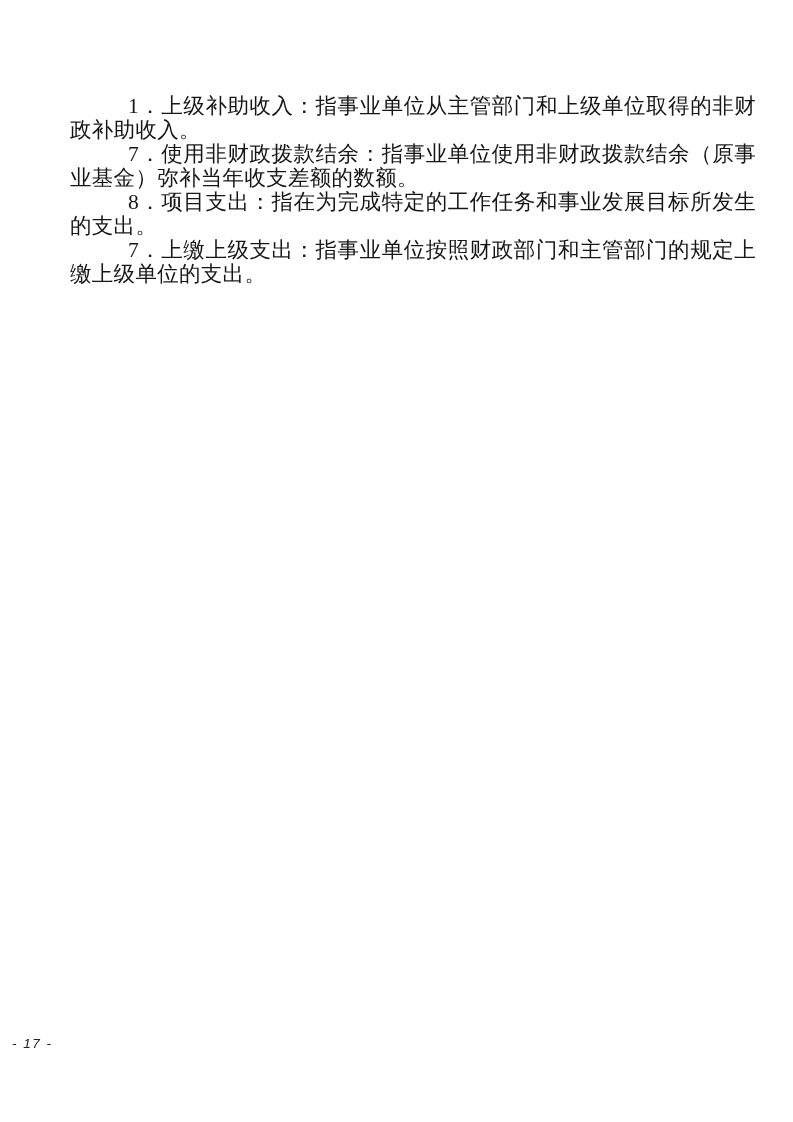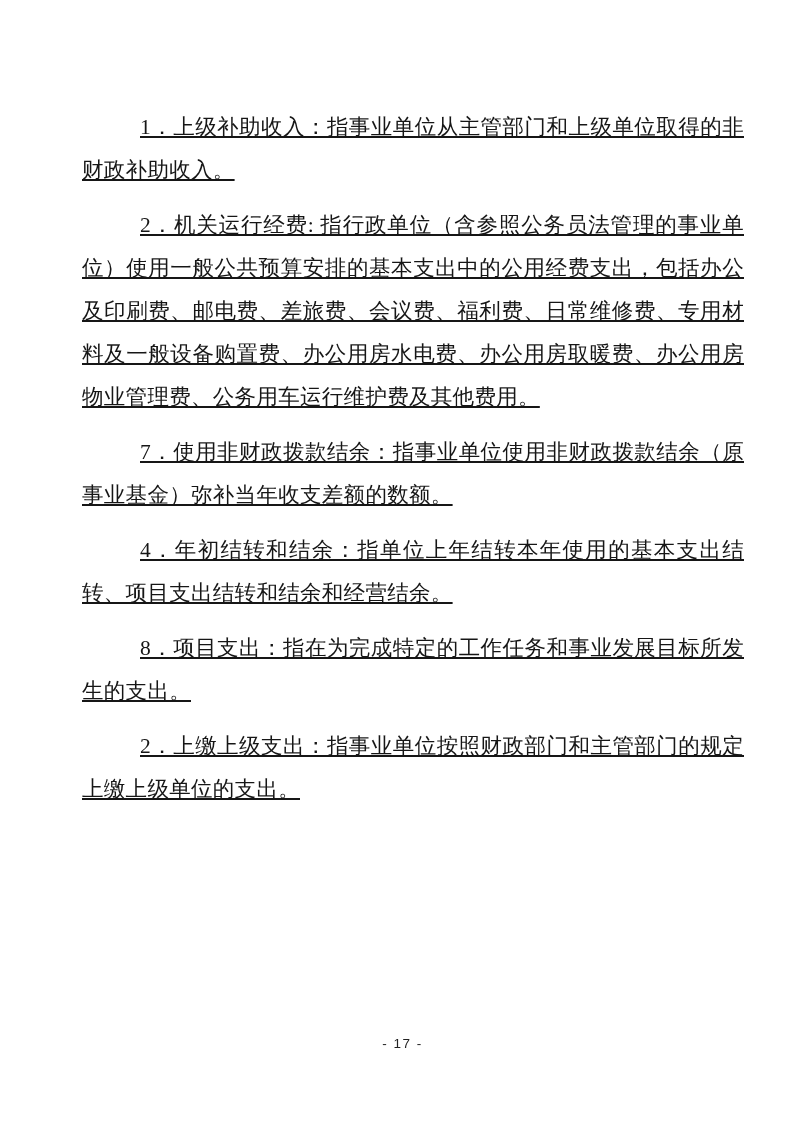--- a/index.html
+++ b/index.html
@@ -20,55 +20,52 @@
     inset: 0;
     background: #ffffff;
   }
   .content {
     position: absolute;
     left: 70px;
     top: 94px;
     width: 686px;
   }
   .para {
-    margin: 12px;
+    margin: 0;
     padding: 0;
     font-size: 21.5px;
-    line-height: 43px;
+    line-height: 24px;
     text-align: justify;
     text-justify: inter-ideograph;
     text-indent: 58px;
     font-weight: 400;
     letter-spacing: 0.3px;
     word-break: break-all;
-    text-decoration: underline;
   }
   .footer {
     position: absolute;
     left: 12px;
     right: 0;
     top: 1034px;
     height: 22px;
-    text-align: center;
+    font-style: italic;
   }
   .pagenum {
     font-family: "Liberation Sans", "DejaVu Sans", sans-serif;
     font-size: 13.5px;
     color: #222222;
     letter-spacing: 1.5px;
   }
 </style>
 </head>
 <body>
 
 <div class="page">
   <main class="content">
     <p class="para">1．上级补助收入：指事业单位从主管部门和上级单位取得的非财政补助收入。</p>
-    <p class="para">2．机关运行经费: 指行政单位（含参照公务员法管理的事业单位）使用一般公共预算安排的基本支出中的公用经费支出，包括办公及印刷费、邮电费、差旅费、会议费、福利费、日常维修费、专用材料及一般设备购置费、办公用房水电费、办公用房取暖费、办公用房物业管理费、公务用车运行维护费及其他费用。</p>
     <p class="para">7．使用非财政拨款结余：指事业单位使用非财政拨款结余（原事业基金）弥补当年收支差额的数额。</p>
-    <p class="para">4．年初结转和结余：指单位上年结转本年使用的基本支出结转、项目支出结转和结余和经营结余。</p>
     <p class="para">8．项目支出：指在为完成特定的工作任务和事业发展目标所发生的支出。</p>
-    <p class="para">2．上缴上级支出：指事业单位按照财政部门和主管部门的规定上缴上级单位的支出。</p>
+    <p class="para">7．上缴上级支出：指事业单位按照财政部门和主管部门的规定上缴上级单位的支出。</p>
   </main>
   <div class="footer">
     <span class="pagenum">- 17 -</span>
   </div>
 </div>
 
 </body></html>

